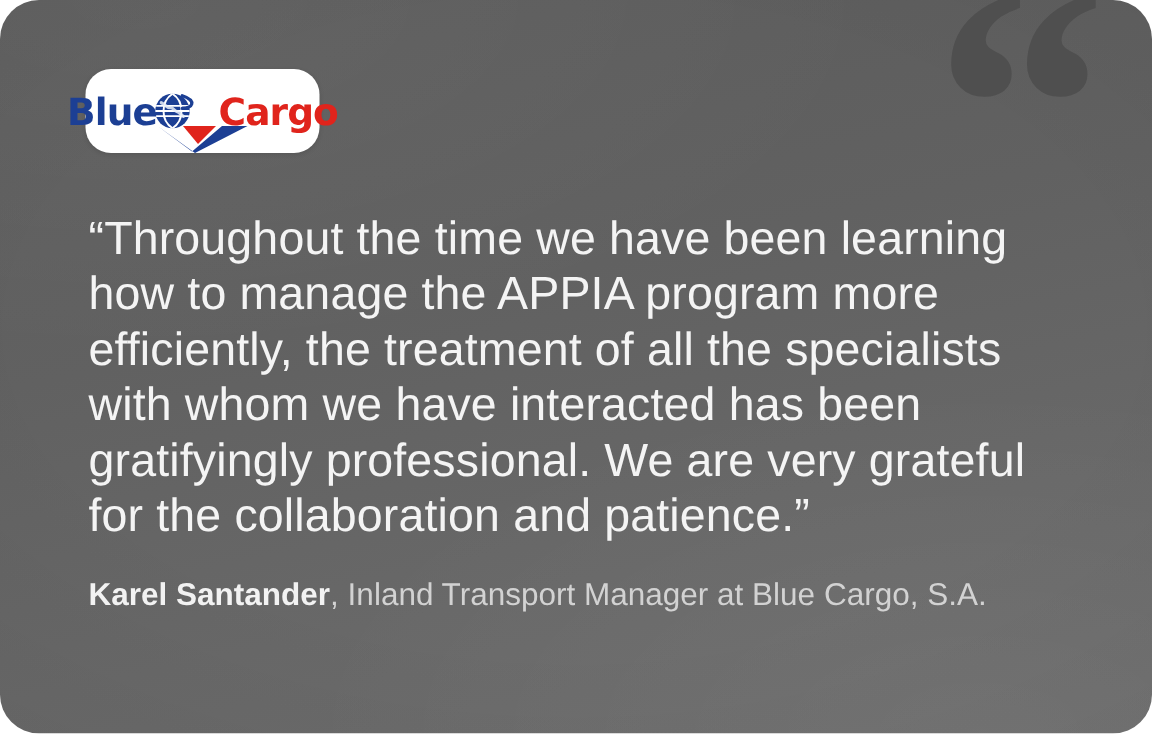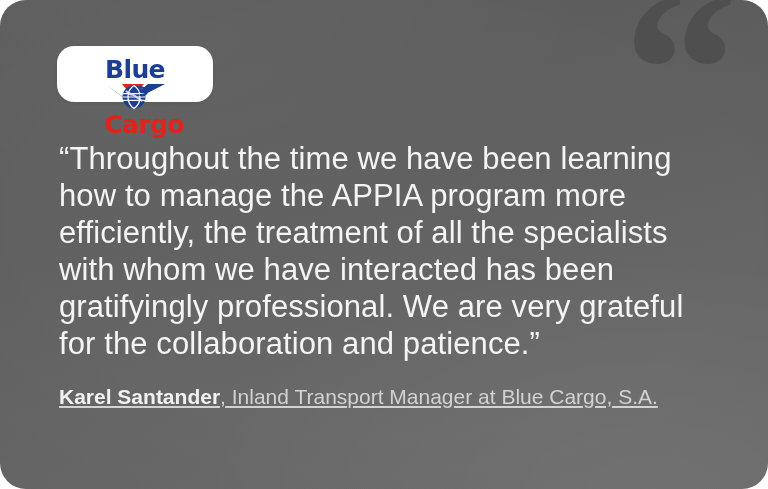--- a/index.html
+++ b/index.html
@@ -59,21 +59,20 @@
     display: flex;
     align-items: center;
     justify-content: center;
     box-shadow: 0 1px 3px rgba(0,0,0,0.10);
   }
   .logo-inner {
     position: relative;
     display: flex;
     align-items: center;
     height: 34px;
-    flex-direction: column;
   }
   .logo-word-blue {
     font-family: "DejaVu Sans", sans-serif;
     font-size: 25px;
     font-weight: 700;
     color: #1c3f94;
     letter-spacing: -0.6px;
     line-height: 1;
   }
   .logo-word-cargo {
@@ -121,21 +120,20 @@
   
   .attribution {
     position: absolute;
     left: 59px;
     top: 381px;
     width: 600px;
     font-size: 21px;
     line-height: 31px;
     color: #d2d2d2;
     font-weight: 400;
-    text-decoration: underline;
   }
   .attribution .author-name {
     color: #f2f2f2;
     font-weight: 700;
   }
 </style>
 </head>
 <body>
 
 <div class="testimonial-card">

